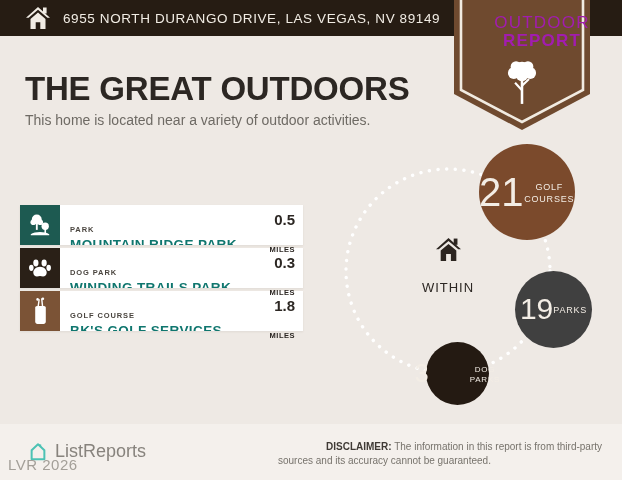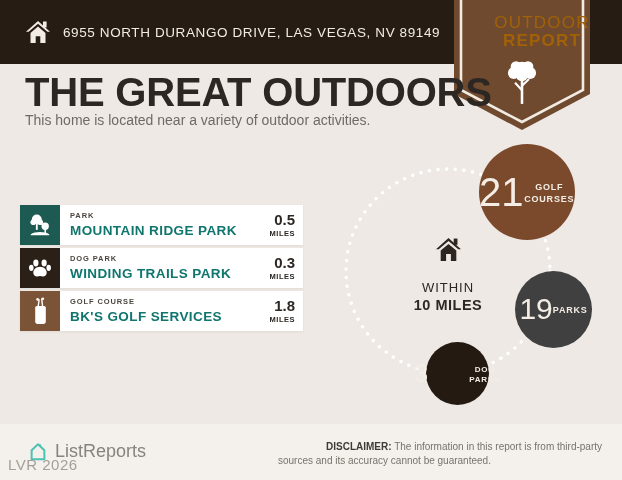--- a/index.html
+++ b/index.html
@@ -5,44 +5,44 @@
   * { margin: 0; padding: 0; box-sizing: border-box; }
   html, body { background: #d8d3cd; }
   body { font-family: "Liberation Sans", sans-serif; }
   .page {
     position: relative; width: 622px; height: 480px;
     background: #eee9e4; overflow: hidden;
   }
 
   
   .topbar {
-    position: absolute; left: 0; top: 0; width: 622px; height: 64px;
+    position: absolute; left: 0; top: 0; width: 622px; height: 36px;
     background: #261c13; display: flex; align-items: center;
   }
   .topbar .home { margin-left: 26px; width: 24px; height: 22px; flex: 0 0 auto; }
   .topbar .addr {
     margin-left: 13px; color: #f1ece4; font-size: 13.5px; font-weight: 500;
     letter-spacing: 0.6px;
   }
 
   
   .badge { position: absolute; left: 454px; top: 0; width: 136px; height: 134px; }
   .badge svg.shape { position: absolute; left: 0; top: 0; }
   .badge .b1, .badge .b2 {
     position: absolute; left: 0; width: 136px; text-align: center;
-    color: #a16207; letter-spacing: 1.2px; padding-left: 40px;
+    color: #a21caf; letter-spacing: 1.2px; padding-left: 40px;
   }
   .badge .b1 { top: 13px; font-size: 17px; font-weight: 400; }
   .badge .b2 { top: 31px; font-size: 17px; font-weight: 800; }
   .badge .tree { position: absolute; left: 48px; top: 58px; }
 
   
   .title {
     position: absolute; left: 25px; top: 70px; color: #2c2723;
-    font-size: 40px; font-weight: 800; letter-spacing: -0.2px;
+    font-size: 33px; font-weight: 800; letter-spacing: -0.2px;
   }
   .subtitle {
     position: absolute; left: 25px; top: 112px; color: #6e6a64; font-size: 14px;
   }
 
   
   .popular {
     position: absolute; left: 25px; top: 158px; color: #2c2723;
     font-size: 31px; font-weight: 800;
   }
@@ -51,40 +51,40 @@
     display: flex; align-items: stretch; background: #ffffff; height: 40px;
     margin-bottom: 3px; box-shadow: 0 1px 2px rgba(60,50,40,0.08);
   }
   .row-icon {
     width: 40px; height: 40px; flex: 0 0 auto;
     display: flex; align-items: center; justify-content: center;
   }
   .row-icon.c-teal { background: #1d5a51; }
   .row-icon.c-dark { background: #2a2017; }
   .row-icon.c-brown { background: #7b5336; }
-  .row-text { flex: 1 1 auto; padding: 6px 0 0 10px; overflow: hidden; }
+  .row-text { flex: 1 1 auto; padding: 6px 0 0 10px; overflow: hidden; margin-top: 14px; }
   .row-cat {
     font-size: 7.5px; font-weight: 700; letter-spacing: 0.9px; color: #4a453f;
   }
   .row-name {
     font-size: 13.5px; font-weight: 800; letter-spacing: 0.4px; color: #0f766e;
     margin-top: 3px; white-space: nowrap;
   }
   .row-dist { flex: 0 0 auto; width: 48px; padding: 6px 8px 0 0; text-align: right; }
   .dist-num { font-size: 15px; font-weight: 800; color: #2c2723; }
-  .dist-unit { font-size: 7.5px; font-weight: 700; letter-spacing: 0.5px; color: #2c2723; margin-top: 1px; }
+  .dist-unit { font-size: 7.5px; font-weight: 700; letter-spacing: 0.5px; color: #2c2723; margin-top: 17px; }
 
   
   .ring { position: absolute; left: 343px; top: 166px; }
   .bubble {
     position: absolute; border-radius: 50%; color: #f3ede5; text-align: center;
     display: flex; flex-direction: row; align-items: center; justify-content: center;
   }
   .bubble .val { line-height: 0.95; font-weight: 500; }
-  .bubble .lbl { font-weight: 700; letter-spacing: 0.8px; line-height: 1.25; margin-top: 3px; }
+  .bubble .lbl { font-weight: 400; letter-spacing: 0.8px; line-height: 1.25; margin-top: 3px; }
   .bubble.golf { left: 479px; top: 144px; width: 96px; height: 96px; background: #7b4a2c; }
   .bubble.golf .val { font-size: 40px; }
   .bubble.golf .lbl { font-size: 9px; max-width: 64px; }
   .bubble.parks { left: 515px; top: 271px; width: 77px; height: 77px; background: #404040; }
   .bubble.parks .val { font-size: 30px; }
   .bubble.parks .lbl { font-size: 9px; }
   .bubble.dog { left: 426px; top: 342px; width: 63px; height: 63px; background: #241a12; }
   .bubble.dog .val { font-size: 25px; }
   .bubble.dog .lbl { font-size: 8px; max-width: 40px; margin-left: 41px; }
   .center-label {
@@ -232,21 +232,20 @@
 
   <div class="center-label">
     <svg class="house" viewBox="0 0 24 22">
       <g fill="#2c2520">
         <rect x="17" y="0.5" width="3.6" height="6"></rect>
         <path d="M12 0 L0 10.8 L2.6 10.8 L12 2.8 L21.4 10.8 L24 10.8 Z"></path>
         <path d="M4.5 12 L12 5.6 L19.5 12 L19.5 22 L14.3 22 L14.3 15.2 L9.7 15.2 L9.7 22 L4.5 22 Z"></path>
       </g>
     </svg>
     <div class="w1">WITHIN</div>
-    <div class="w2">10 MILES</div>
   </div>
 
   <div class="bubble golf">
     <div class="val">21</div>
     <div class="lbl">GOLF COURSES</div>
   </div>
   <div class="bubble parks">
     <div class="val">19</div>
     <div class="lbl">PARKS</div>
   </div>

